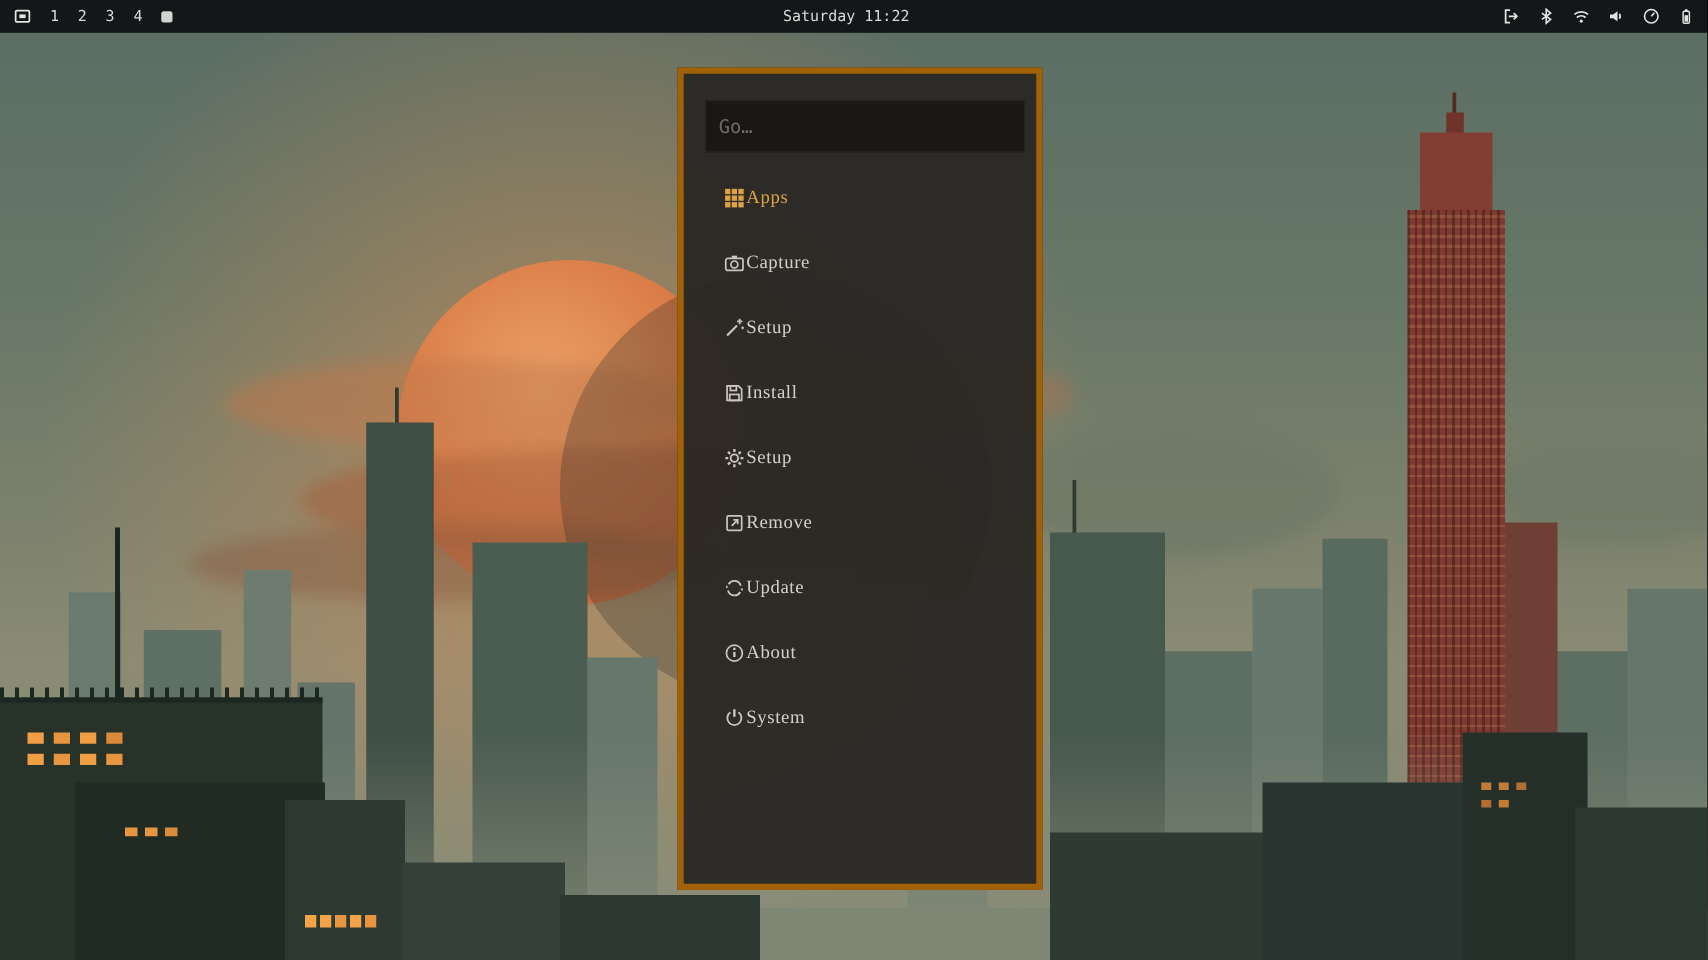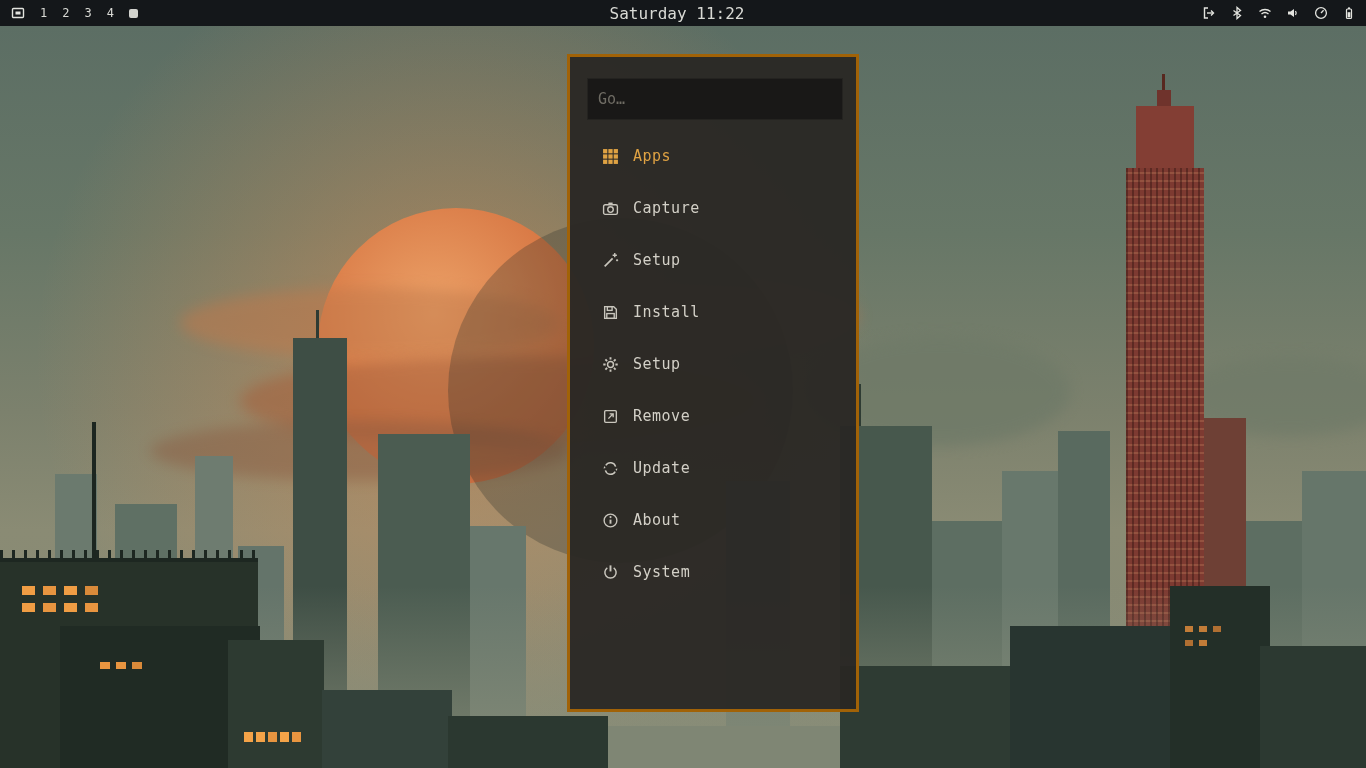--- a/index.html
+++ b/index.html
@@ -6,21 +6,21 @@
   html,body { width:1366px; height:768px; overflow:hidden; background:#000;
               font-family:"DejaVu Sans Mono", monospace; }
   .stage { position:relative; width:1366px; height:768px; overflow:hidden; }
 
   
   .topbar { position:absolute; top:0; left:0; width:1366px; height:26px;
             background:#14171a; color:#d9dad5; display:flex; align-items:center;
             font-size:12px; z-index:90; }
   .tb-left { display:flex; align-items:center; gap:15px; padding-left:10px; z-index:2; }
   .tb-left .ws { cursor:default; }
-  .tb-center { position:absolute; left:0; right:12px; text-align:center; font-size:16px; }
+  .tb-center { position:absolute; left:0; right:12px; text-align:center; font-size:12px; }
   .tb-right { margin-left:auto; display:flex; align-items:center; gap:13px; padding-right:10px; z-index:2; }
   .tb-ic { display:inline-flex; width:15px; height:15px; align-items:center; justify-content:center; color:#e3e4df; }
   .tb-ic svg { width:14px; height:14px; }
   .layout-box { width:9px; height:9px; background:#d2d3ce; border-radius:2px; display:inline-block; }
 
   
   .wallpaper { position:absolute; top:26px; left:0; width:1366px; height:742px; overflow:hidden;
     background:
       radial-gradient(circle at 455px 330px, rgba(232,146,84,0.55) 0%, rgba(232,146,84,0.25) 22%, rgba(232,146,84,0) 42%),
       linear-gradient(180deg,#5c6e64 0%, #677767 28%, #7c816d 52%, #8a8b74 68%, #838874 100%);
@@ -28,32 +28,32 @@
   .wp { position:absolute; }
   .round { border-radius:50%; }
   .blur { filter:blur(7px); }
   .win-warm { background-image:
       repeating-linear-gradient(90deg, rgba(255,190,120,0.20) 0 2px, rgba(0,0,0,0) 2px 7px),
       repeating-linear-gradient(0deg, rgba(0,0,0,0.18) 0 3px, rgba(0,0,0,0) 3px 9px); }
   .win-dark { background-image:
       repeating-linear-gradient(90deg, rgba(0,0,0,0.20) 0 2px, rgba(0,0,0,0) 2px 6px); }
 
   
-  .launcher { position:absolute; left:567px; top:54px; width:292px; height:658px;
-    background:rgba(41,39,36,0.95); border:3px solid #a16207; z-index:95;
+  .launcher { position:absolute; left:542px; top:54px; width:292px; height:658px;
+    background:rgba(41,39,36,0.95); border:5px solid #a16207; z-index:95;
     font-size:15px; color:#d3d0c7; }
   .search { display:block; width:256px; height:42px; margin:21px 17px 10px 17px;
     background:#191817; border:1px solid #242320; color:#cfccc3;
     font-family:"DejaVu Sans Mono", monospace; font-size:15px; padding:0 10px; outline:none; }
   .search::placeholder { color:#6f6c64; }
   .items { margin-top:2px; }
   .item { display:flex; align-items:center; height:52px; padding-left:30px; cursor:pointer; }
   .item .ic { width:20px; height:18px; display:inline-flex; align-items:center; justify-content:center; color:#c9c6bd; }
   .item .ic svg { width:17px; height:17px; }
-  .item .lbl { margin-left:13px; letter-spacing:0.5px; }
+  .item .lbl { letter-spacing:0.5px;font-family:Liberation Serif, serif; }
   .item.selected, .item.selected .ic { color:var(--accent,#dfa243); }
   .item.selected .lbl { color:var(--accent,#dfa243); }
 </style>
 </head>
 <body>
 
 <div class="stage">
 
   <div class="wallpaper">
 

